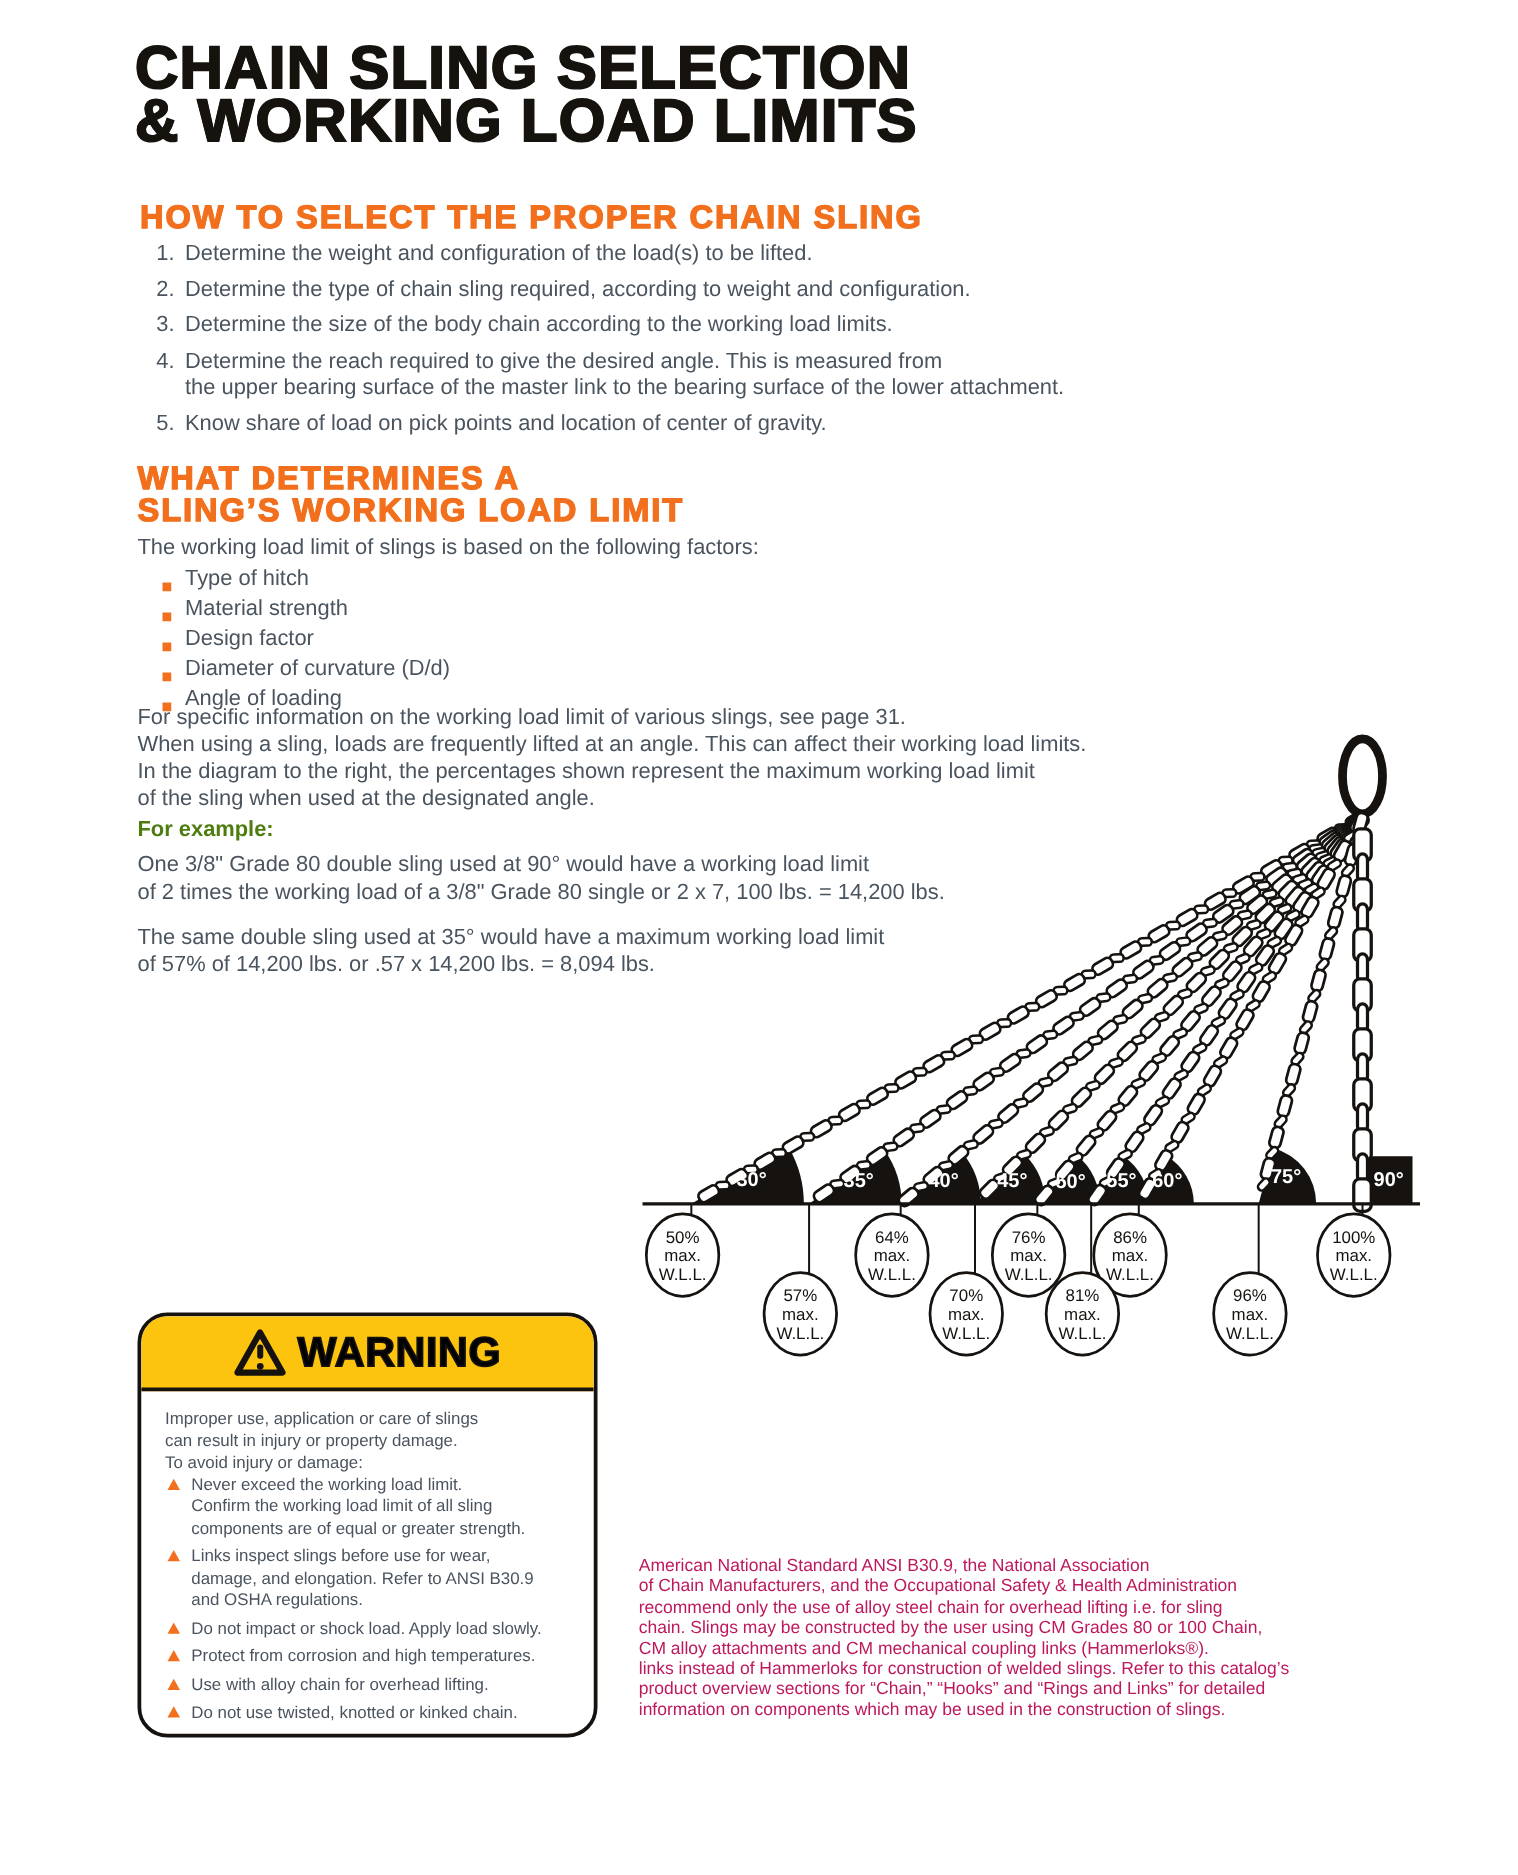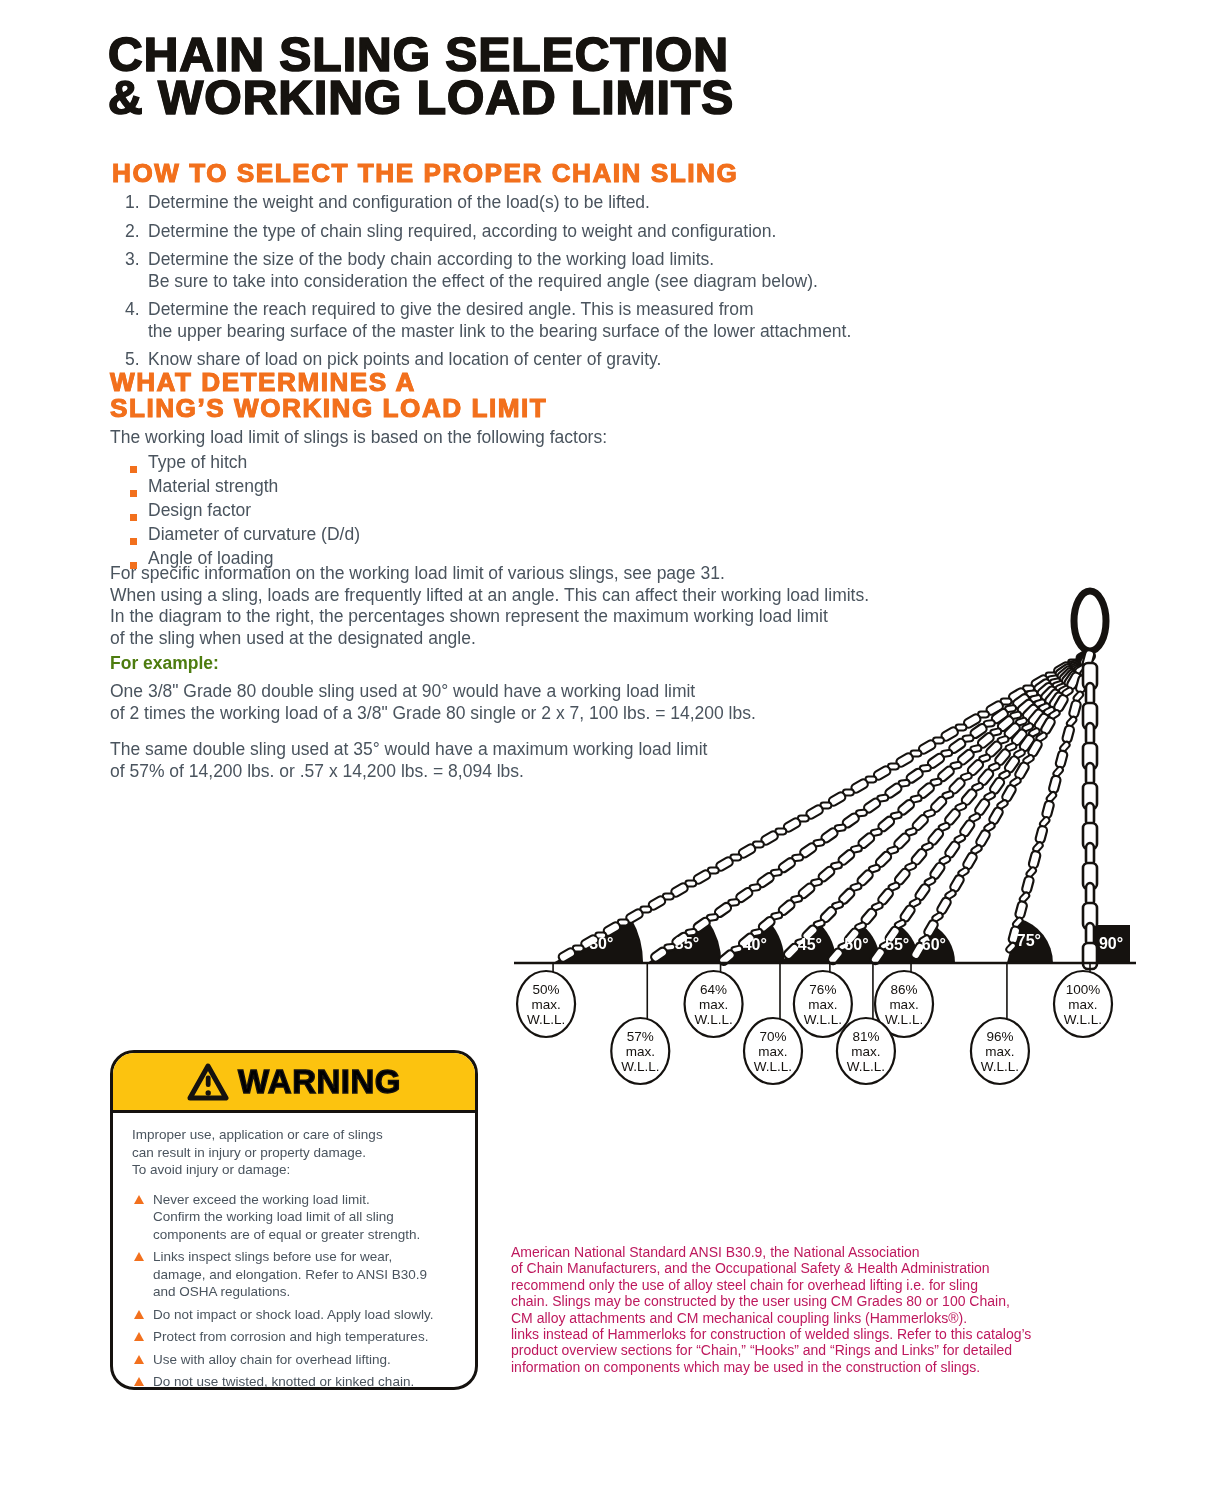--- a/index.html
+++ b/index.html
@@ -31,21 +31,21 @@
   
   .diagram{left:502px;top:585px;}
   
   .warnbox{left:110px;top:1050px;width:368px;height:340px;border:3.5px solid #15120f;border-radius:24px;
            background:#fff;box-sizing:border-box;overflow:hidden;}
   .warnhead{background:#fcc30f;height:57px;border-bottom:3.2px solid #15120f;display:flex;align-items:center;justify-content:center;gap:9px;}
   .warnword{font-size:33px;font-weight:bold;color:#000000;letter-spacing:0.5px;
             -webkit-text-stroke:1.4px #15120f;}
   .warnbody{padding:13px 16px 0 19px;color:#4a545e;font-size:13.5px;}
   .warnintro{line-height:17.5px;}
-  .warnitems{list-style:none;margin:12px 0 0 0;padding:0;}
+  .warnitems{list-style:none;margin:0 0 0 0;padding:0;}
   .warnitems li{display:flex;margin-bottom:5px;line-height:17.5px;}
   .tri{width:0;height:0;border-left:5.5px solid transparent;border-right:5.5px solid transparent;
        border-bottom:9px solid #f2701d;margin:4px 9px 0 2px;flex:none;}
   .wtx{flex:1;}
   
   .ansi{left:511px;top:1244px;width:620px;color:#be185d;font-size:14px;line-height:16.4px;}
 </style>
 </head>
 <body>
 
@@ -66,21 +66,20 @@
   <li>
     <span class="num">2.</span>
     <span class="stx">
         <span class="ln">Determine the type of chain sling required, according to weight and configuration.</span>
       </span>
   </li>
   <li>
     <span class="num">3.</span>
     <span class="stx">
       <span class="ln">Determine the size of the body chain according to the working load limits.</span>
-      <span class="ln">Be sure to take into consideration the effect of the required angle (see diagram below).</span>
     </span>
   </li>
   <li>
     <span class="num">4.</span>
     <span class="stx">
       <span class="ln">Determine the reach required to give the desired angle. This is measured from</span>
       <span class="ln">the upper bearing surface of the master link to the bearing surface of the lower attachment.</span>
     </span>
   </li>
   <li>

